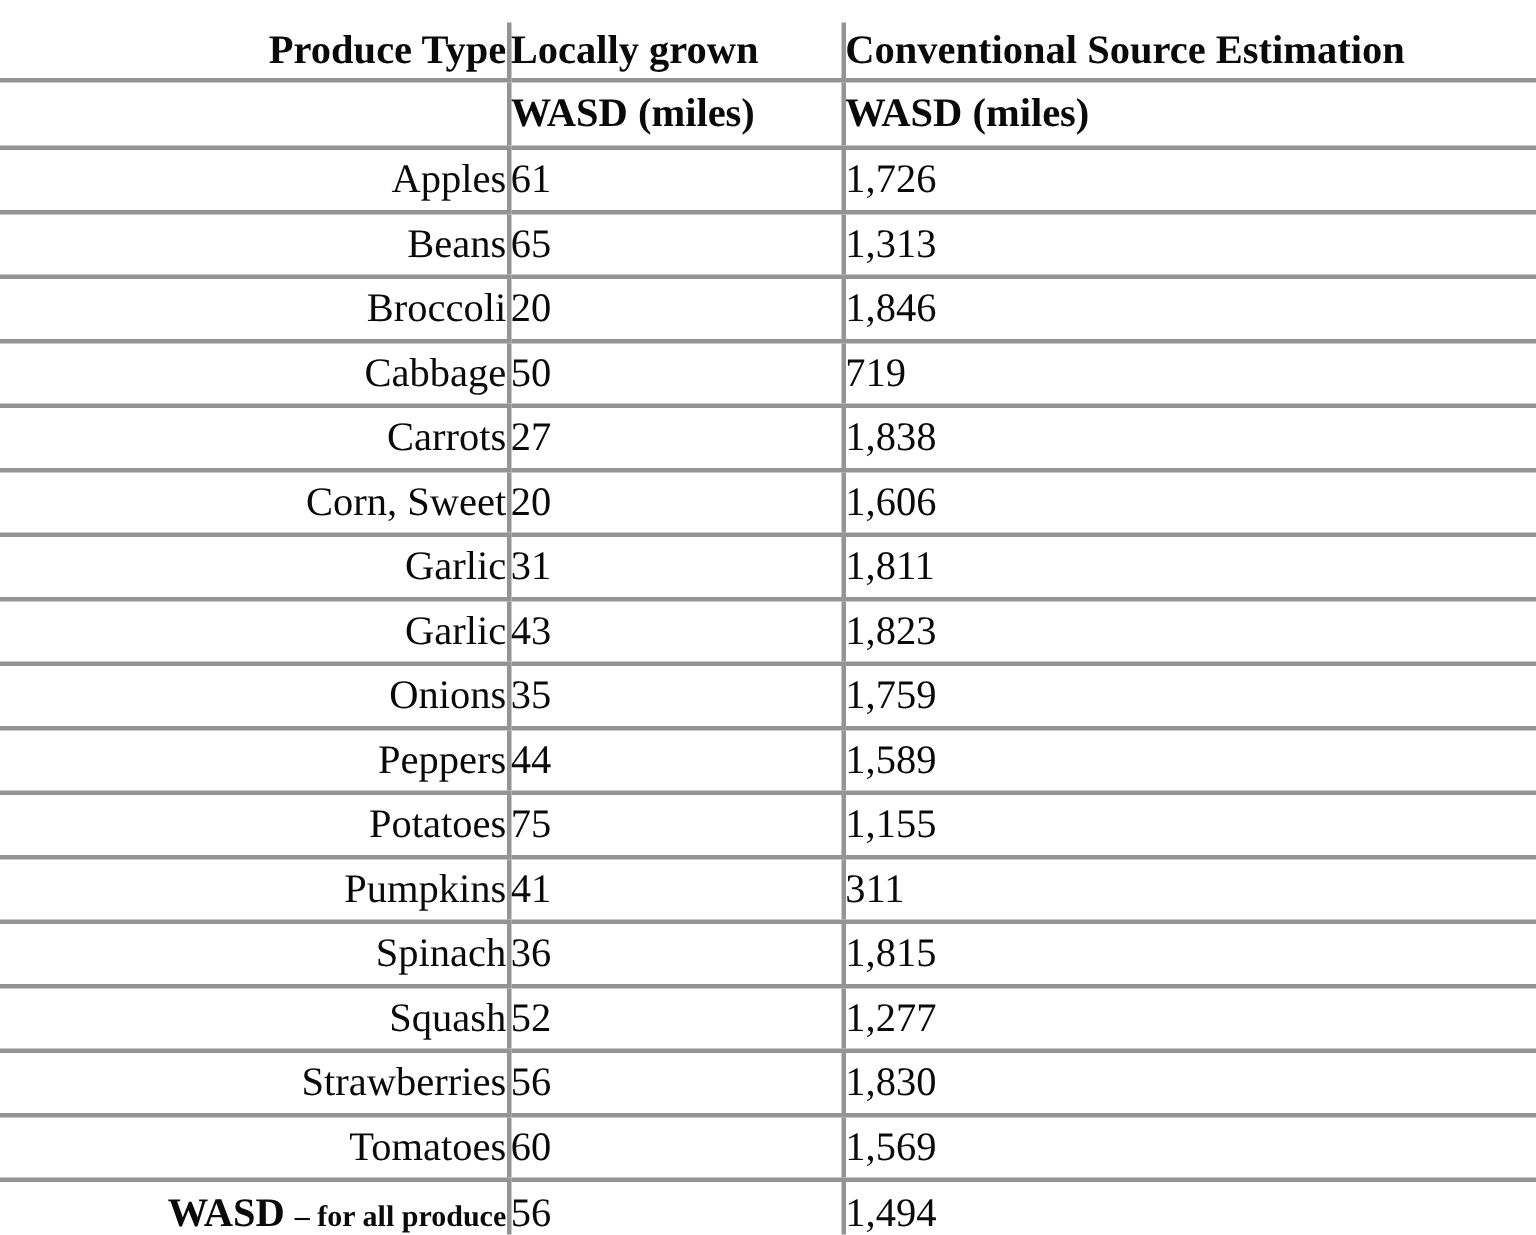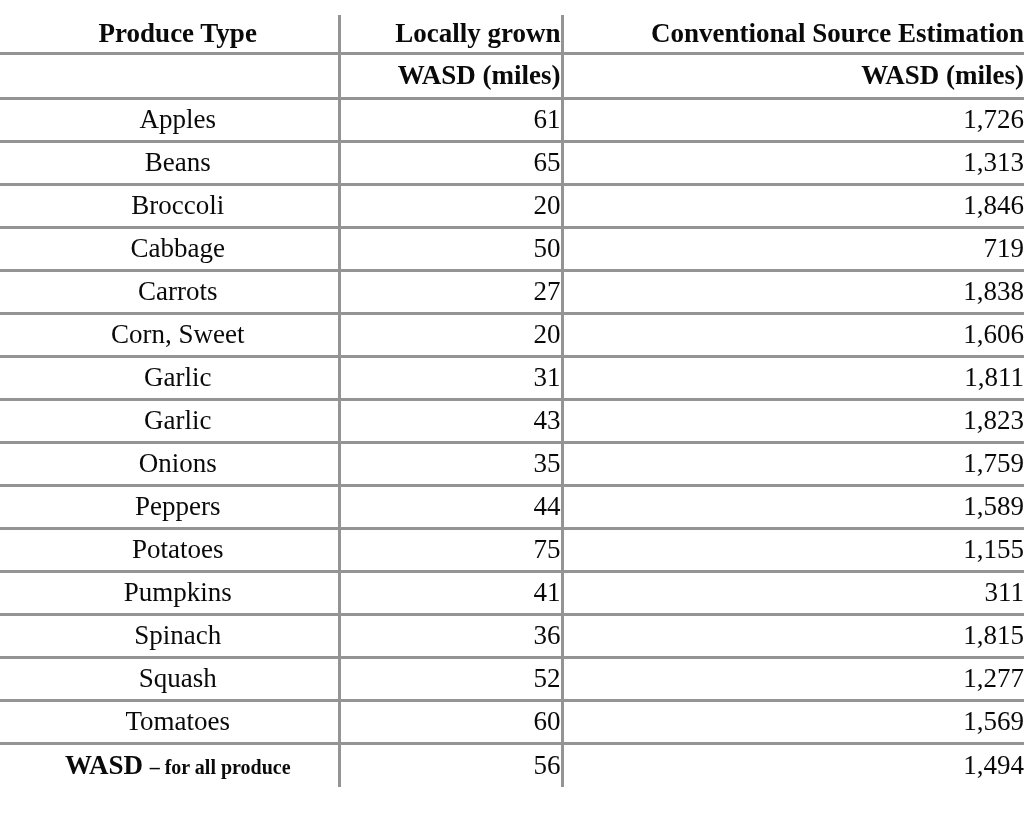--- a/index.html
+++ b/index.html
@@ -28,26 +28,26 @@
 
   td, th {
     font-size: 27px;
     line-height: 1.1;
     vertical-align: middle;
     padding: 0;
     white-space: nowrap;
     overflow: hidden;
   }
   .col-produce {
-    text-align: center;
+    text-align: right;
     padding-left: 18px;
     margin-left: 31px;
   }
   .col-num {
-    text-align: right;
+    text-align: left;
   }
   
   .vline {
     border-left: 3px solid #949494;
   }
   
   tr.hline > td, tr.hline > th {
     border-bottom: 3px solid #949494;
   }
 
@@ -149,20 +149,25 @@
       <td class="col-produce">Spinach</td>
       <td class="col-num vline">36</td>
       <td class="col-num vline">1,815</td>
     </tr>
     <tr class="body-row hline">
       <td class="col-produce">Squash</td>
       <td class="col-num vline">52</td>
       <td class="col-num vline">1,277</td>
     </tr>
     <tr class="body-row hline">
+      <td class="col-produce">Strawberries</td>
+      <td class="col-num vline">56</td>
+      <td class="col-num vline">1,830</td>
+    </tr>
+    <tr class="body-row hline">
       <td class="col-produce">Tomatoes</td>
       <td class="col-num vline">60</td>
       <td class="col-num vline">1,569</td>
     </tr>
 
     <tr class="total-row">
       <td class="col-produce">
         <span class="label-main">WASD</span>
         <span class="label-rest">– for all produce</span>
       </td>

